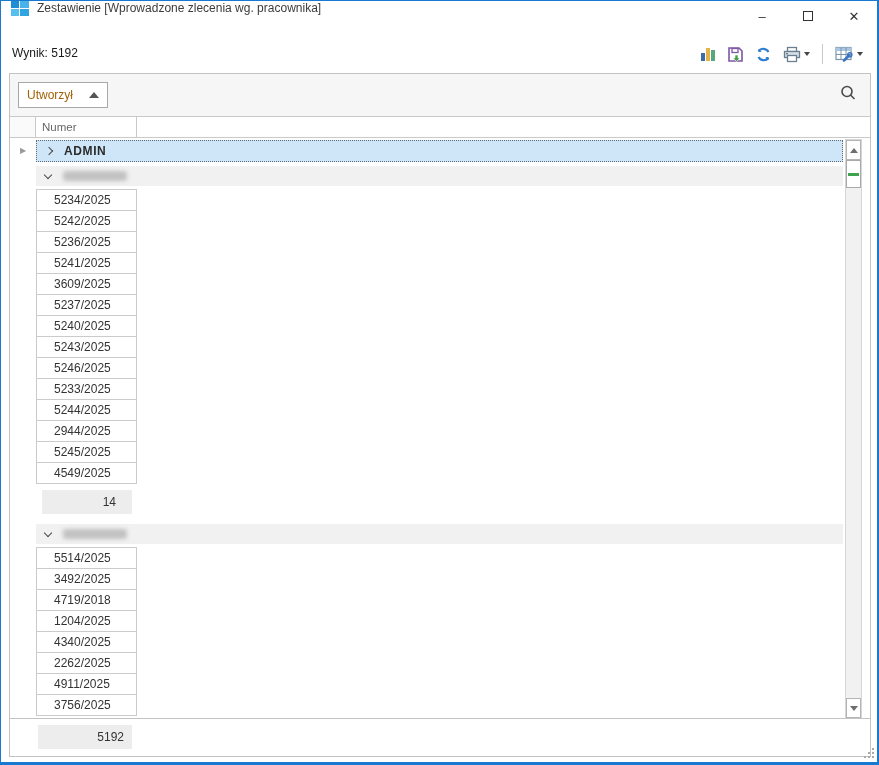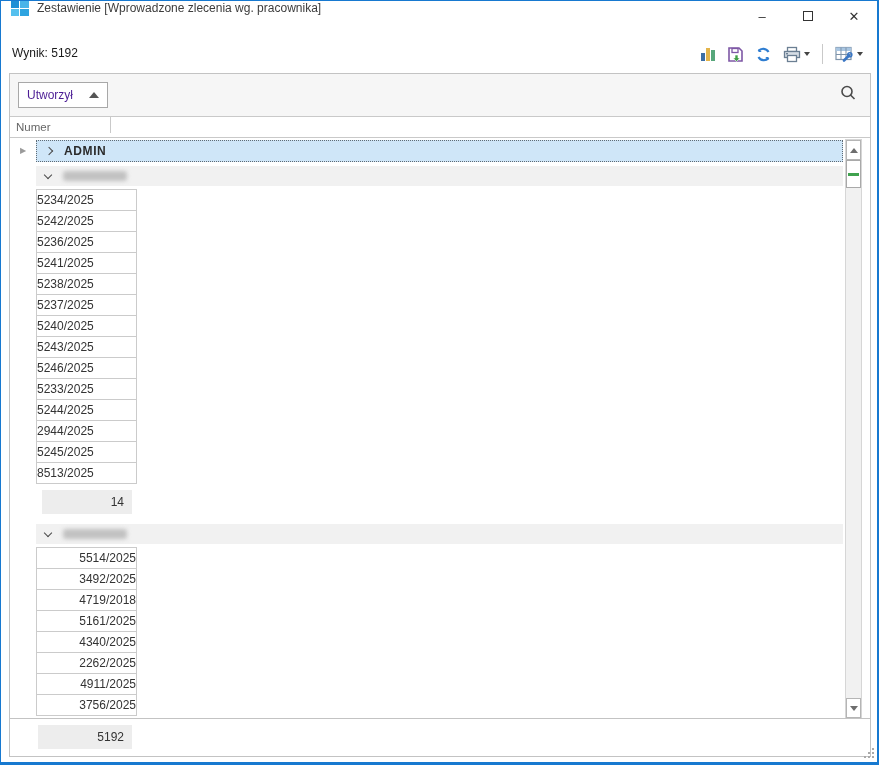--- a/index.html
+++ b/index.html
@@ -26,45 +26,45 @@
   .result { position:absolute; left:11px; top:13px; font-size:12px; color:#1a1a1a; }
   .toolbar { position:absolute; right:12px; top:8px; height:26px; display:flex; align-items:center; gap:7px; }
   .tb-btn { display:flex; align-items:center; gap:2px; padding:2px; }
   .caret { width:0; height:0; border-left:3.5px solid transparent; border-right:3.5px solid transparent; border-top:4px solid #444; margin-left:1px; }
   .tb-sep { width:1px; height:20px; background:#c9c9c9; margin:0 3px; }
 
   
   .panel { position:absolute; left:8px; top:72px; width:862px; height:684px; background:#f6f6f6; border:1px solid #c3c3c3; }
 
   .group-panel { position:absolute; left:0; top:0; right:0; height:42px; background:#f6f6f6; }
-  .group-chip { position:absolute; left:8px; top:8px; width:90px; height:26px; background:#fff; border:1px solid #a8a8a8; display:flex; align-items:center; padding:0 8px; font-size:12px; color:#4c1d95; }
+  .group-chip { position:absolute; left:8px; top:8px; width:90px; height:26px; background:#fff; border:1px solid #a8a8a8; display:flex; align-items:center; padding:0 8px; font-size:12px; color:#a16207; }
   .sort-arrow { width:0; height:0; border-left:5px solid transparent; border-right:5px solid transparent; border-bottom:6px solid #555; margin-left:auto; }
   .search-btn { position:absolute; right:10px; top:7px; width:24px; height:24px; display:flex; align-items:center; justify-content:center; }
 
-  .grid-header { position:absolute; left:0; right:0; top:42px; height:22px; background:#fff; border-top:1px solid #c9c9c9; border-bottom:1px solid #c9c9c9; display:flex;flex-direction:column; }
+  .grid-header { position:absolute; left:0; right:0; top:42px; height:22px; background:#fff; border-top:1px solid #c9c9c9; border-bottom:1px solid #c9c9c9; display:flex; }
   .hdr-indicator { width:26px; border-right:1px solid #c9c9c9; background:#fafafa; }
   .hdr-numer { width:101px; border-right:1px solid #c9c9c9; font-size:11.5px; color:#666; padding:4px 0 0 6px; }
 
   .grid-body { position:absolute; left:0; right:0; top:64px; bottom:38px; background:#fff; overflow:hidden; }
   .rows { position:absolute; inset:0; padding:0 27px 0 26px; }
 
   .group-block { position:relative; }
   .group-row { position:relative; height:20px; background:#f1f1f1; display:flex; align-items:center; padding-left:9px; }
   .group-row.selected { height:22px; background:#cfe6f8; border:1px dotted #5f6b75; }
   .row-indicator { position:absolute; left:-17px; top:6px; font-size:8px; color:#9a9a9a; line-height:1; }
   .chev { width:6px; height:6px; border-right:1.6px solid #4a4a4a; border-bottom:1.6px solid #4a4a4a; display:inline-block; flex:0 0 auto; }
   .chev.right { transform:rotate(-45deg); margin-right:12px; }
   .chev.down { transform:rotate(45deg); margin-right:12px; margin-top:-3px; }
   .group-name { font-size:12px; font-weight:bold; color:#2b2b2b; letter-spacing:0.6px;text-align:right; }
   .redacted-name { width:64px; height:10px; border-radius:3px; background:#b5b5b5; filter:blur(2.2px); opacity:0.8; }
 
-  .data-cell { width:101px; height:22px; background:#fff; border:1px solid #cbcbcb; font-size:12px; color:#333; line-height:20px; padding-left:0; }
+  .data-cell { width:101px; height:22px; background:#fff; border:1px solid #cbcbcb; font-size:12px; color:#333; line-height:20px; padding-left:17px; }
   .group-header-row + .data-cell { margin-top:3px; }
   .data-cell + .data-cell { margin-top:-1px; }
-  .group-footer { width:90px; height:24px; margin:6px 0 0 6px; background:#ededed; font-size:12px; color:#333; text-align:right; line-height:24px; padding-right:8px; }
+  .group-footer { width:90px; height:24px; margin:6px 0 0 6px; background:#ededed; font-size:12px; color:#333; text-align:right; line-height:24px; padding-right:16px; }
 
   .summary-bar { position:absolute; left:0; right:0; bottom:0; height:38px; background:#fff; border-top:1px solid #c3c3c3; }
   .grand-total { position:absolute; left:28px; top:6px; width:94px; height:24px; background:#ededed; font-size:12px; color:#333; text-align:right; line-height:24px; padding-right:8px; }
 
   
   .vscroll { position:absolute; right:8px; top:65px; width:17px; height:580px; background:#f1f1f1; border:1px solid #d6d6d6; }
   .sb-btn { position:absolute; left:0; right:0; height:20px; background:#fff; border:1px solid #b5b5b5; display:flex; align-items:center; justify-content:center; }
   .sb-up { top:0; }
   .sb-down { bottom:0; }
   .tri-up { width:0; height:0; border-left:4px solid transparent; border-right:4px solid transparent; border-bottom:5px solid #6e6e6e; }
@@ -185,41 +185,41 @@
           </div>
           <div class="group-block" style="margin-top: 4px;">
             <div class="group-row group-header-row">
               <span class="chev down"></span>
               <span class="redacted-name"></span>
             </div>
             <div class="data-cell">5234/2025</div>
             <div class="data-cell">5242/2025</div>
             <div class="data-cell">5236/2025</div>
             <div class="data-cell">5241/2025</div>
-            <div class="data-cell">5238/2025</div>
+            <div class="data-cell">3609/2025</div>
             <div class="data-cell">5237/2025</div>
             <div class="data-cell">5240/2025</div>
             <div class="data-cell">5243/2025</div>
             <div class="data-cell">5246/2025</div>
             <div class="data-cell">5233/2025</div>
             <div class="data-cell">5244/2025</div>
             <div class="data-cell">2944/2025</div>
             <div class="data-cell">5245/2025</div>
-            <div class="data-cell">8513/2025</div>
+            <div class="data-cell">4549/2025</div>
             <div class="group-footer">14</div>
           </div>
-          <div class="group-block" style="margin-top: 10px; text-align: right;">
+          <div class="group-block" style="margin-top: 10px;">
             <div class="group-row group-header-row">
               <span class="chev down"></span>
               <span class="redacted-name"></span>
             </div>
             <div class="data-cell">5514/2025</div>
             <div class="data-cell">3492/2025</div>
             <div class="data-cell">4719/2018</div>
-            <div class="data-cell">5161/2025</div>
+            <div class="data-cell">1204/2025</div>
             <div class="data-cell">4340/2025</div>
             <div class="data-cell">2262/2025</div>
             <div class="data-cell">4911/2025</div>
             <div class="data-cell">3756/2025</div>
           </div>
         </div>
     </div>
 
     <div class="vscroll">
       <div class="sb-btn sb-up">

